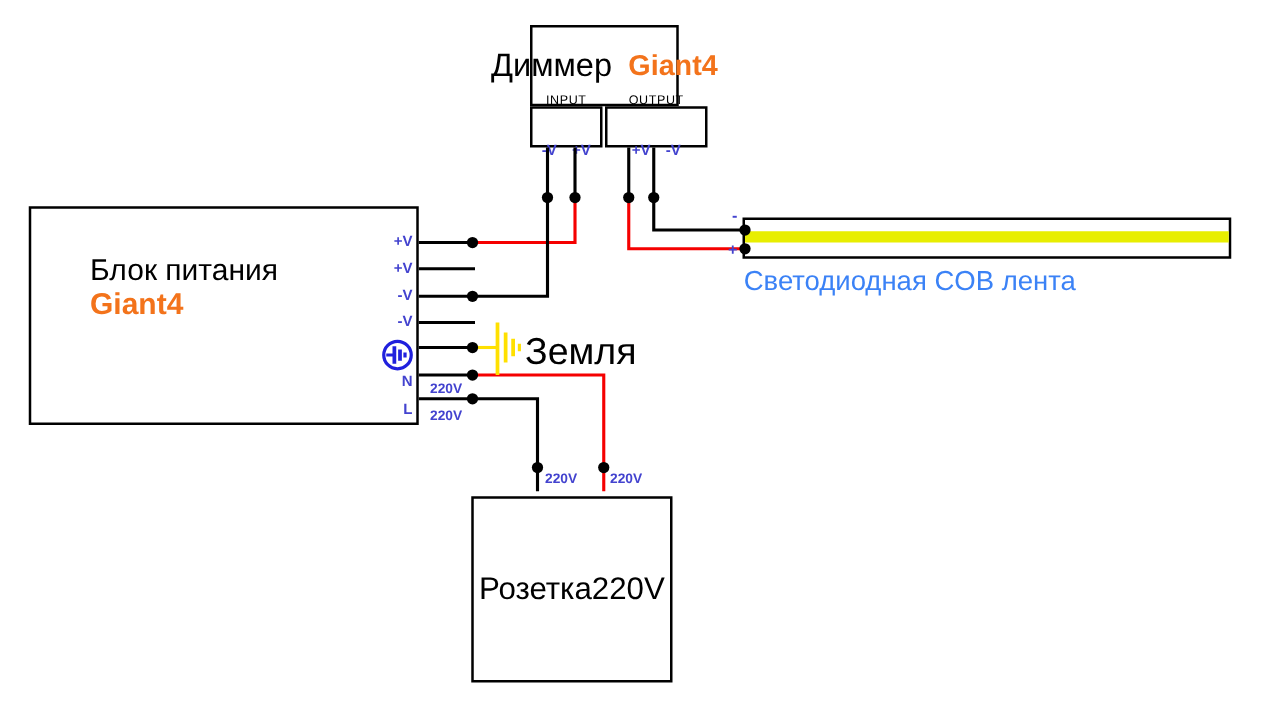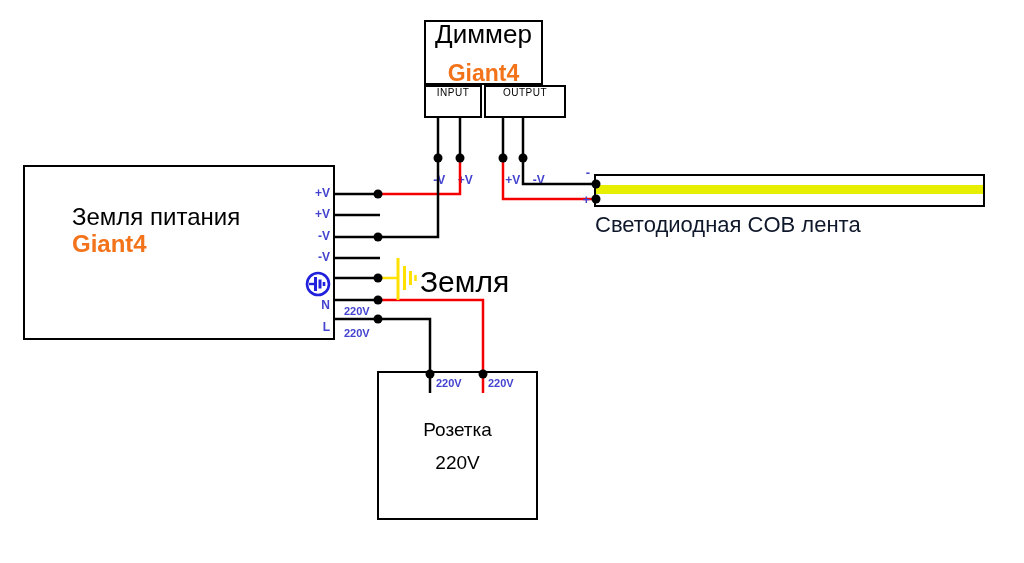--- a/index.html
+++ b/index.html
@@ -4,42 +4,42 @@
 <style>
   html,body{margin:0;padding:0;background:#fff;}
   .canvas{
     position:relative;width:1024px;height:563px;background:#ffffff;overflow:hidden;
     font-family:"Liberation Sans",sans-serif;color:#000;
   }
   .abs{position:absolute;}
   .box{position:absolute;border:2px solid #000;background:#fff;box-sizing:border-box;}
   .wires{position:absolute;left:0;top:0;pointer-events:none;}
   
-  .dimmer-title{left:424px;top:20px;width:119px;height:65px;display:flex;flex-direction:column;align-items:center;justify-content:center;line-height:1.08;gap:13px;}
+  .dimmer-title{left:424px;top:20px;width:119px;height:65px;display:flex;flex-direction:row;align-items:center;justify-content:center;line-height:1.08;gap:13px;}
   .dimmer-title .t1{font-size:26px;color:#000;}
   .dimmer-title .t2{font-size:23px;font-weight:bold;color:#F3731B;}
-  .dim-cell{top:85px;height:33px;display:flex;flex-direction:column;align-items:center;justify-content:flex-start;line-height:1.1;gap:48px;}
+  .dim-cell{top:85px;height:33px;display:flex;flex-direction:column;align-items:center;justify-content:center;line-height:1.1;}
   .dim-cell .cl{font-size:10px;letter-spacing:.5px;color:#000;}
   .dim-cell .cp{font-size:12px;font-weight:bold;color:#4343CF;word-spacing:9px;white-space:pre;margin-top:28px;}
   .cell-in{left:424px;width:58px;}
   .cell-out{left:484px;width:82px;}
   
   .psu-box{left:23px;top:165px;width:312px;height:175px;}
   .psu-text{left:72px;top:203px;font-size:24px;line-height:27px;}
   .psu-text .brand{color:#F3731B;font-weight:bold;}
   .term{position:absolute;left:280px;width:50px;text-align:right;font-size:12px;font-weight:bold;color:#4343CF;line-height:13px;}
   .vlabel{position:absolute;font-size:11px;font-weight:bold;color:#4343CF;line-height:12px;}
   
-  .socket-box{left:377px;top:371px;width:161px;height:149px;display:flex;flex-direction:column;align-items:center;justify-content:center;font-size:19px;line-height:33px;text-align:center;}
+  .socket-box{left:377px;top:397px;width:161px;height:149px;display:flex;align-items:center;justify-content:center;font-size:25px;line-height:33px;text-align:center;}
   
   .strip{left:594px;top:174px;width:391px;height:33px;}
   .strip .stripe{position:absolute;left:0;right:0;top:9px;height:9px;background:#E8EE00;}
   .pin{position:absolute;width:22px;text-align:right;font-size:13px;font-weight:bold;color:#4343CF;line-height:13px;}
   .zemlya{left:420px;top:265px;font-size:30px;color:#000;}
-  .strip-caption{left:595px;top:212px;font-size:22px;color:#0f172a;}
+  .strip-caption{left:595px;top:212px;font-size:22px;color:#3b82f6;}
 </style>
 </head>
 <body>
 
 <div class="canvas">
 
   <div class="box dimmer-title">
     <div class="t1">Диммер</div>
     <div class="t2">Giant4</div>
   </div>
@@ -48,21 +48,21 @@
     <div class="cl">INPUT</div>
     <div class="cp">-V +V</div>
   </div>
   <div class="box dim-cell cell-out">
     <div class="cl">OUTPUT</div>
     <div class="cp">+V -V</div>
   </div>
 
   <div class="box psu-box"></div>
   <div class="abs psu-text">
-    <div>Земля питания</div>
+    <div>Блок питания</div>
     <div class="brand">Giant4</div>
   </div>
 
   <div class="term" style="top:187px">+V</div>
   <div class="term" style="top:208px">+V</div>
   <div class="term" style="top:230px">-V</div>
   <div class="term" style="top:251px">-V</div>
   <div class="term" style="top:299px">N</div>
   <div class="term" style="top:321px">L</div>
 

